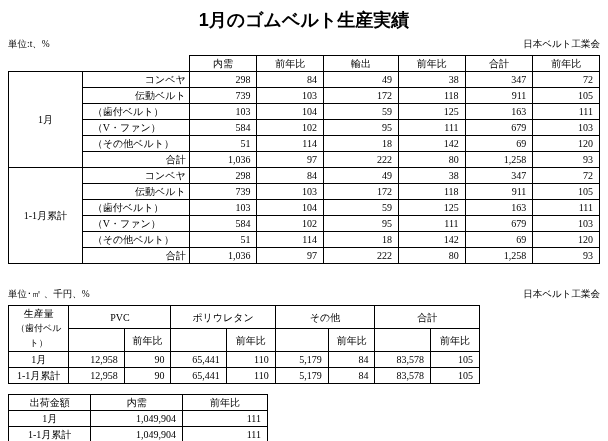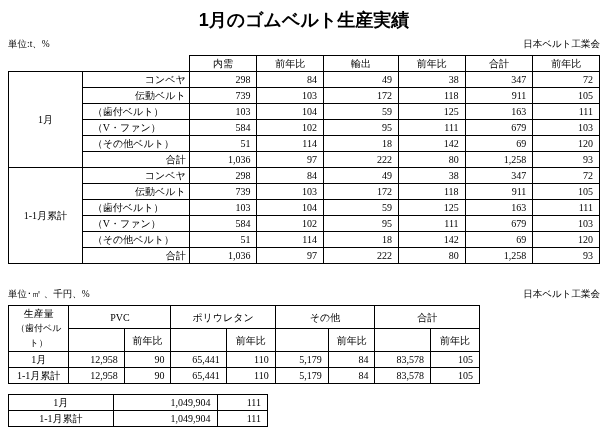--- a/index.html
+++ b/index.html
@@ -226,20 +226,25 @@
       <td class="num">5,179</td>
       <td class="num">84</td>
       <td class="num">83,578</td>
       <td class="num">105</td>
     </tr>
   </tbody>
     </table>
 
   <table id="t3">
     <tbody>
+        <tr>
+      <td style="width:84px;">出荷金額</td>
+      <td style="width:90px;">内需</td>
+      <td style="width:86px;">前年比</td>
+    </tr>
     <tr>
       <td>1月</td>
       <td class="num">1,049,904</td>
       <td class="num">111</td>
     </tr>
     <tr>
       <td>1-1月累計</td>
       <td class="num">1,049,904</td>
       <td class="num">111</td>
     </tr>

